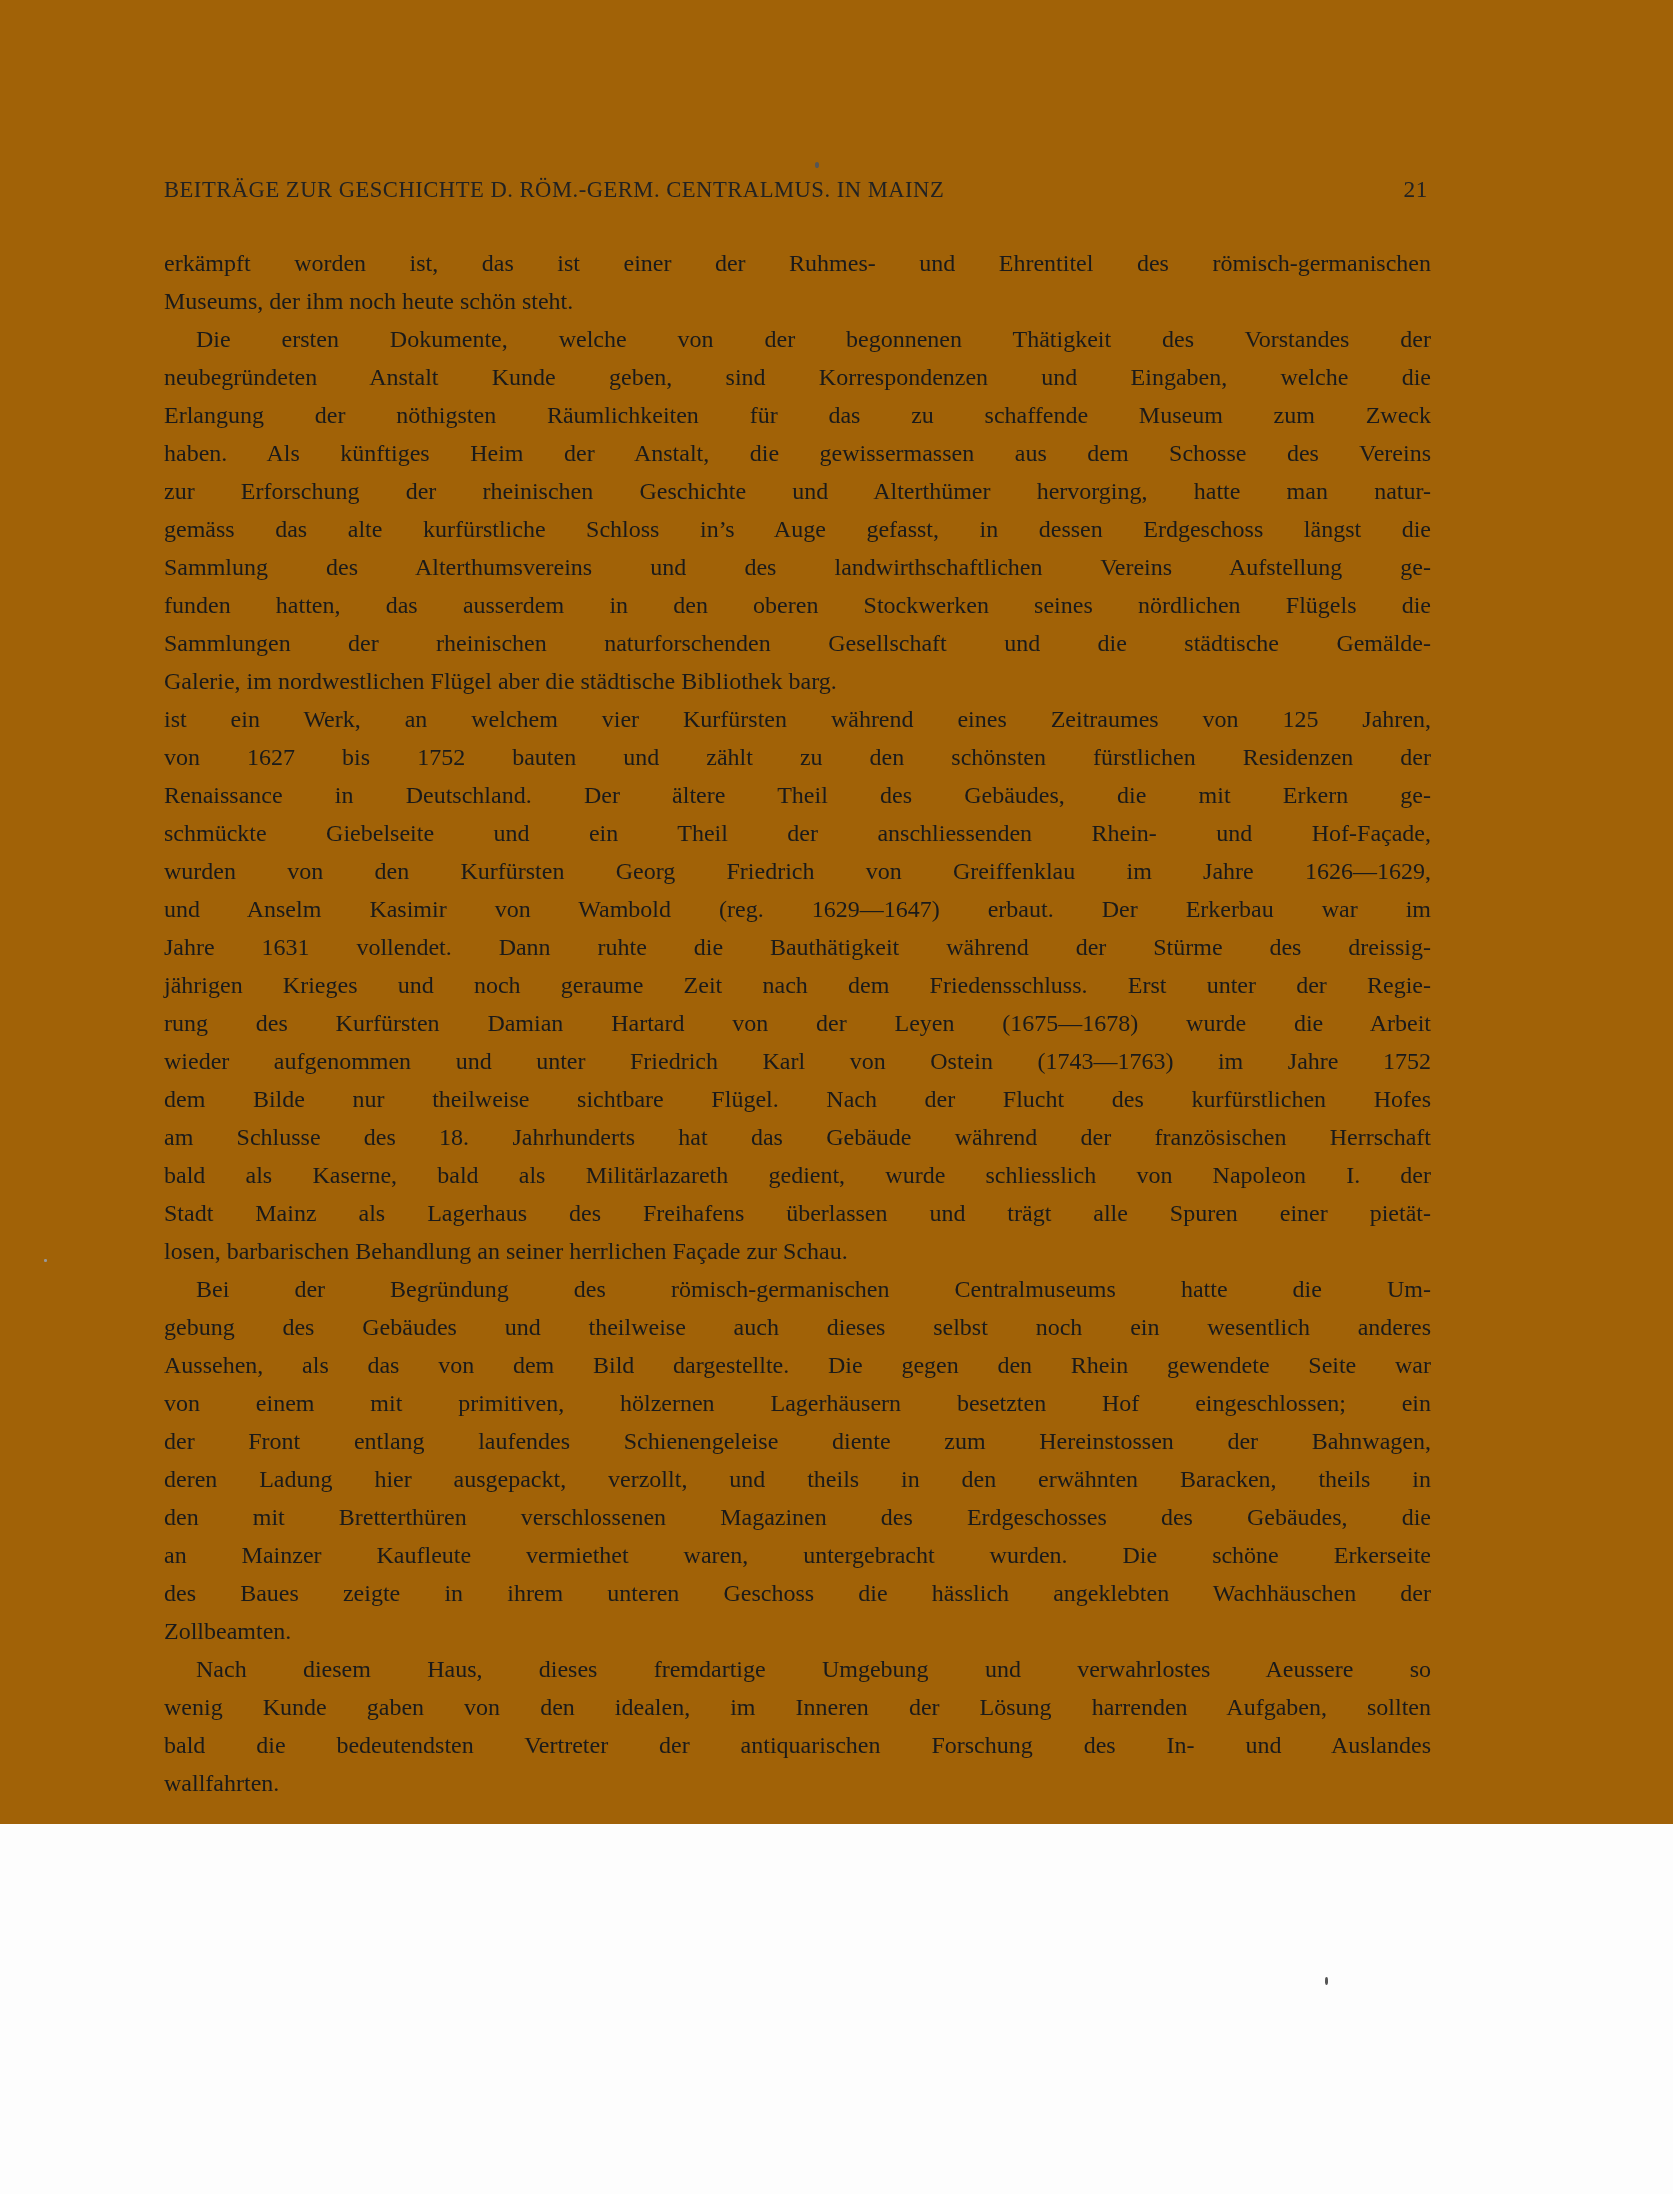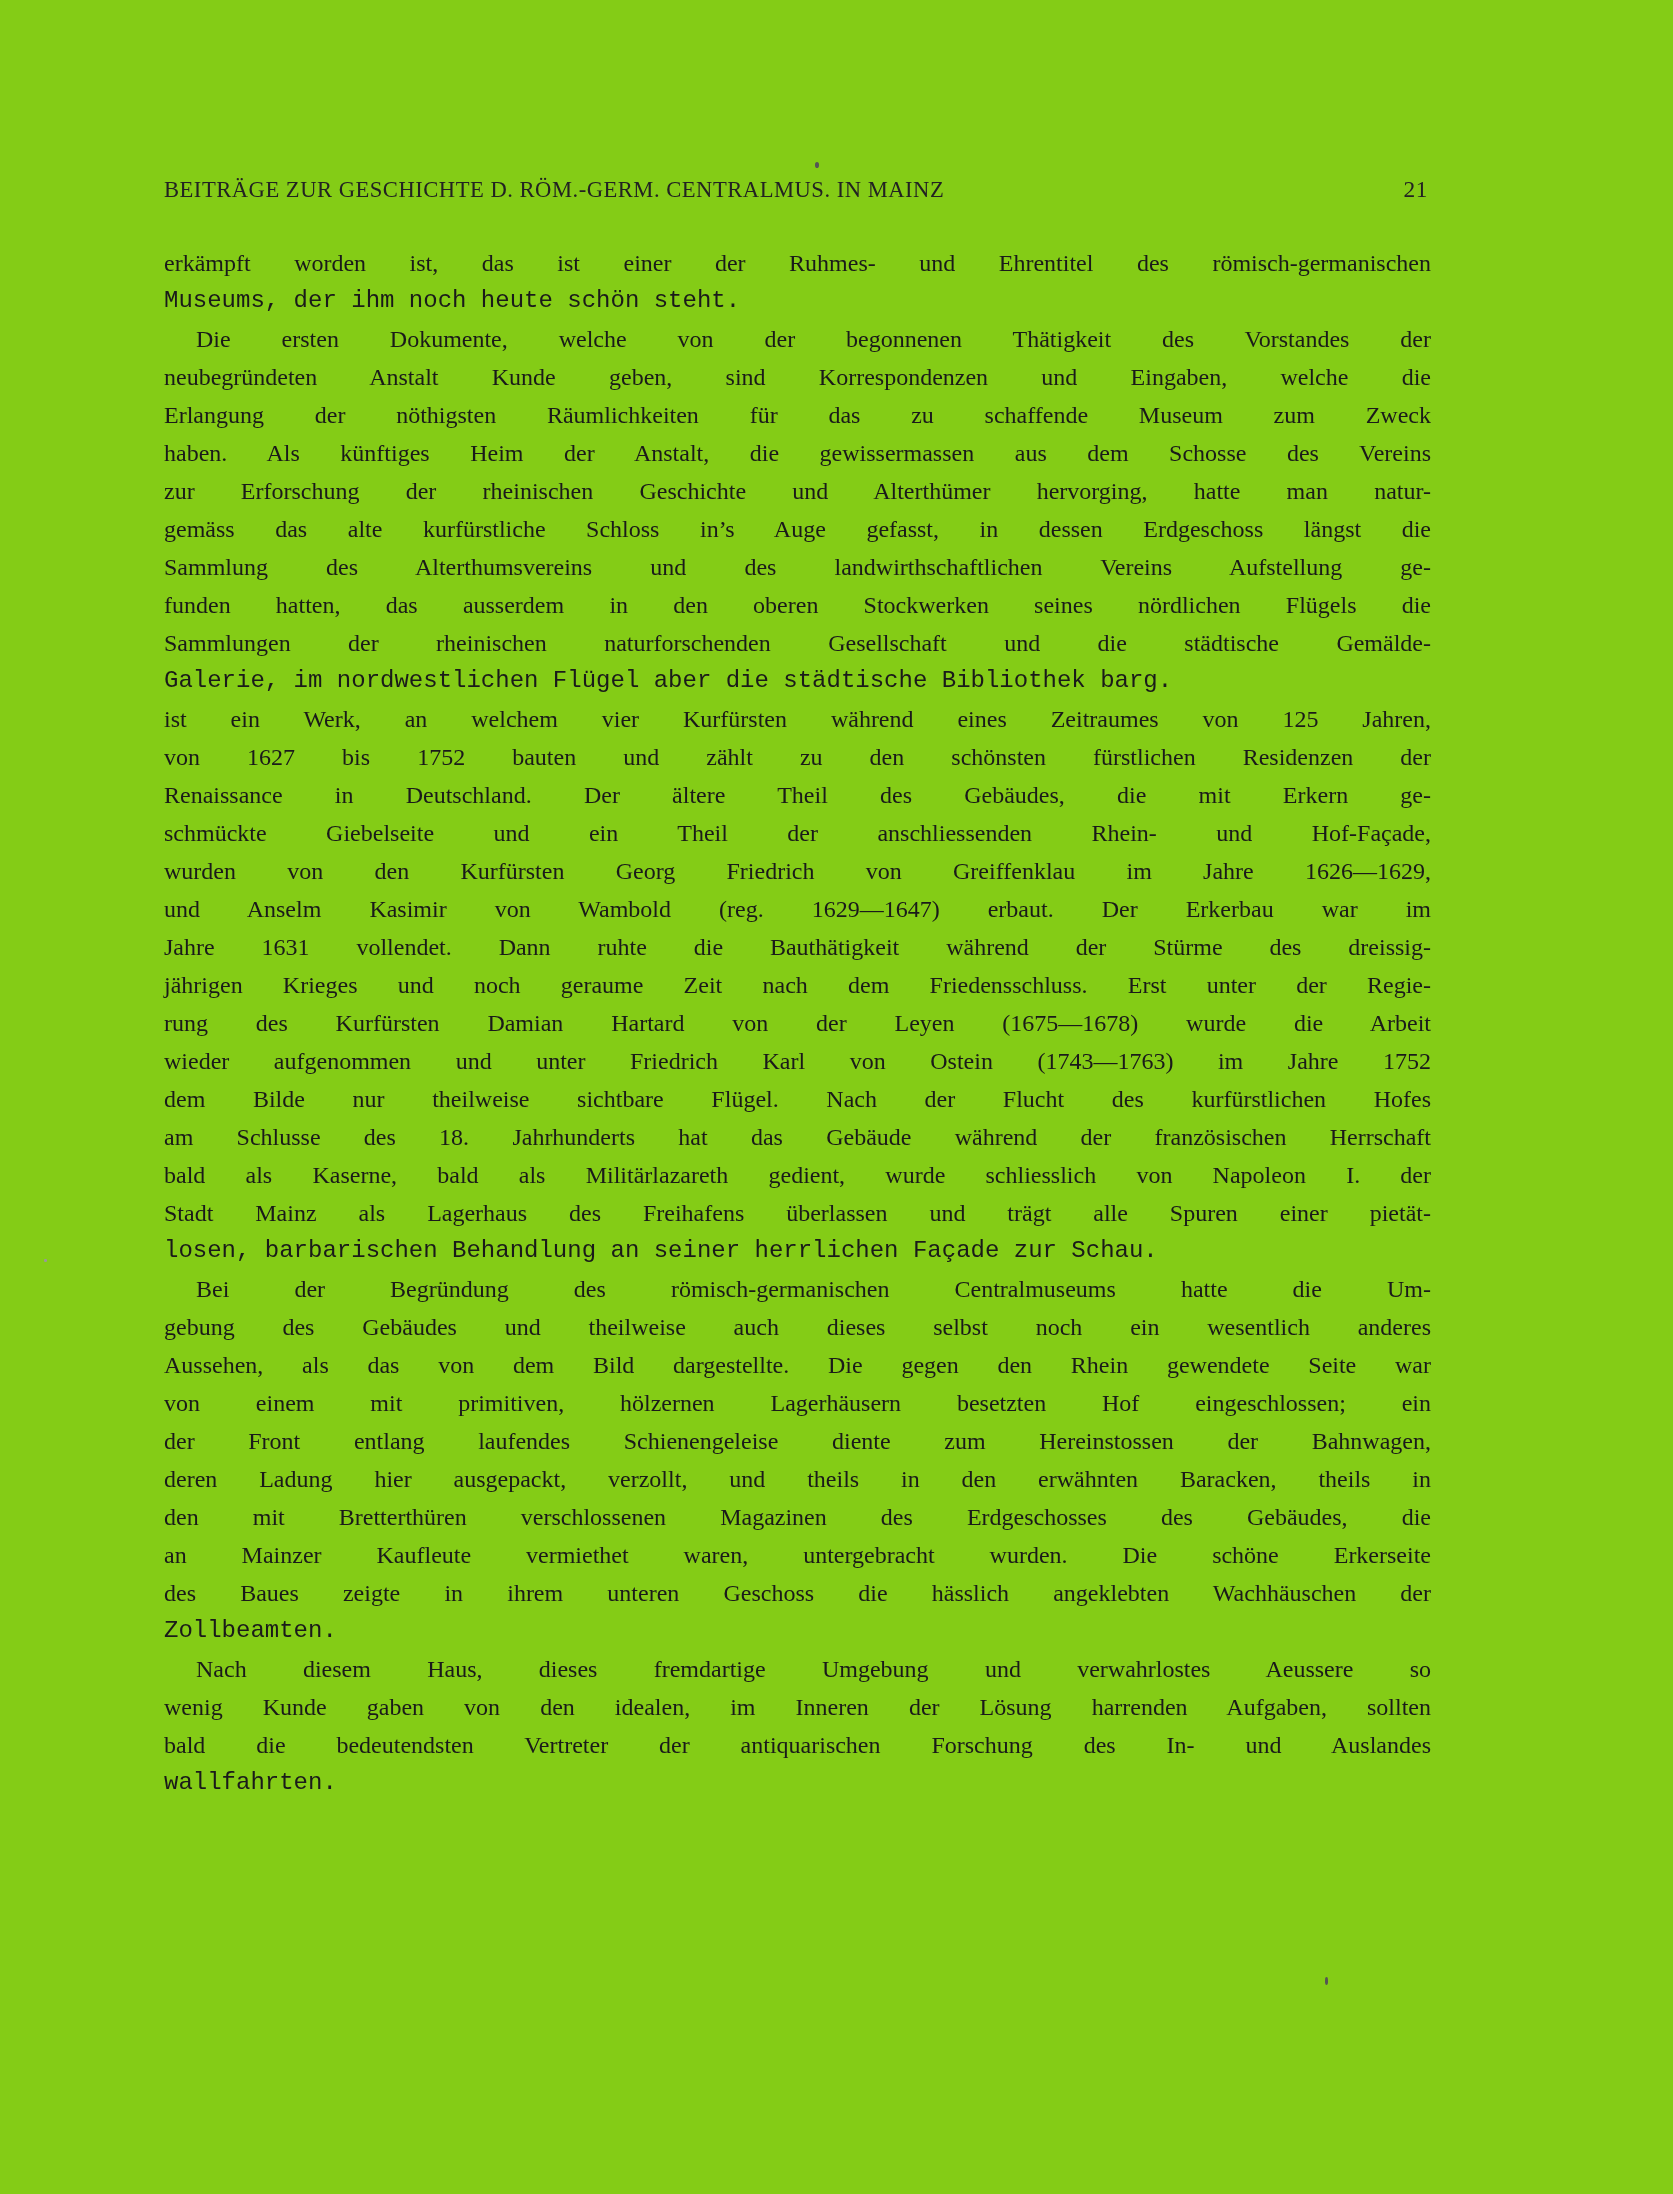--- a/index.html
+++ b/index.html
@@ -11,22 +11,22 @@
       width: 1674px;
       height: 2194px;
       position: relative;
       overflow: hidden;
       color: #1a1a1a;
       font-family: "Liberation Serif", "DejaVu Serif", serif;
     }
     .page {
       position: absolute;
       left: 0; top: 0;
-      width: 1674px; height: 2194px;
-      background: #84cc16;
+      width: 1674px; height: 1824px;
+      background: #a16207;
     }
     .running-head {
       position: absolute;
       left: 164px;
       top: 176px;
       width: 1264px;
       height: 33px;
       display: flex;
       justify-content: space-between;
       align-items: baseline;
@@ -49,21 +49,20 @@
     .line {
       display: block;
       white-space: nowrap;
       text-align: justify;
       text-align-last: justify;
       height: 38px;
       overflow: visible;
     }
     .line.last {
       text-align-last: left;
-      font-family: Liberation Mono, monospace;
     }
     .line.indent {
       padding-left: 32px;
     }
     .speck {
       position: absolute;
       background: #555;
       border-radius: 50%;
     }
   </style>

